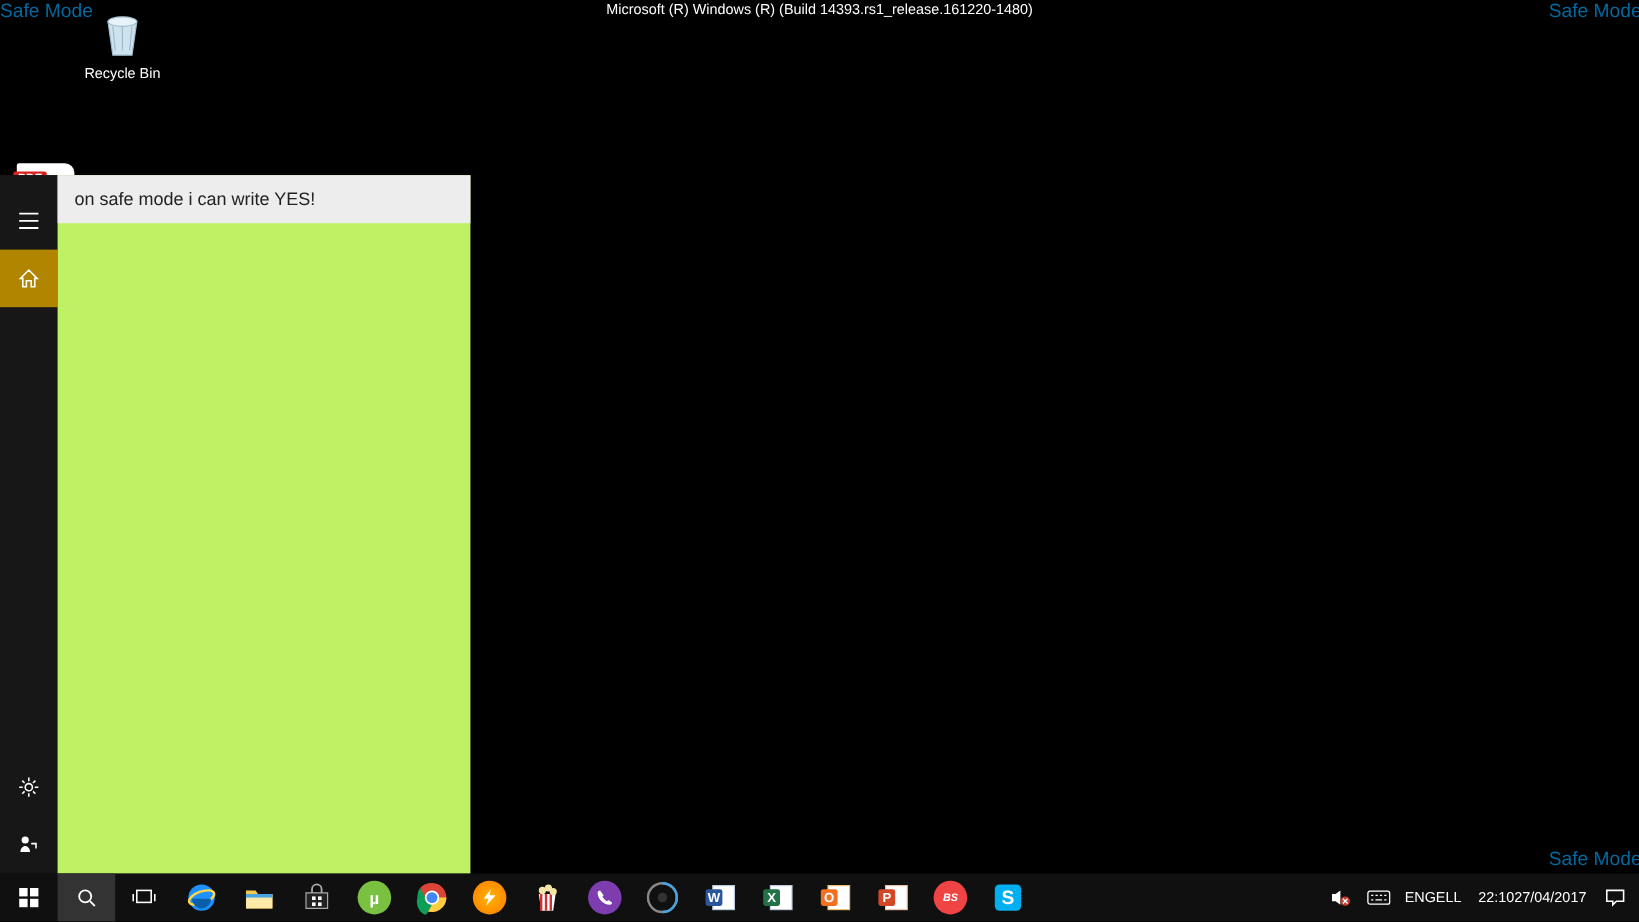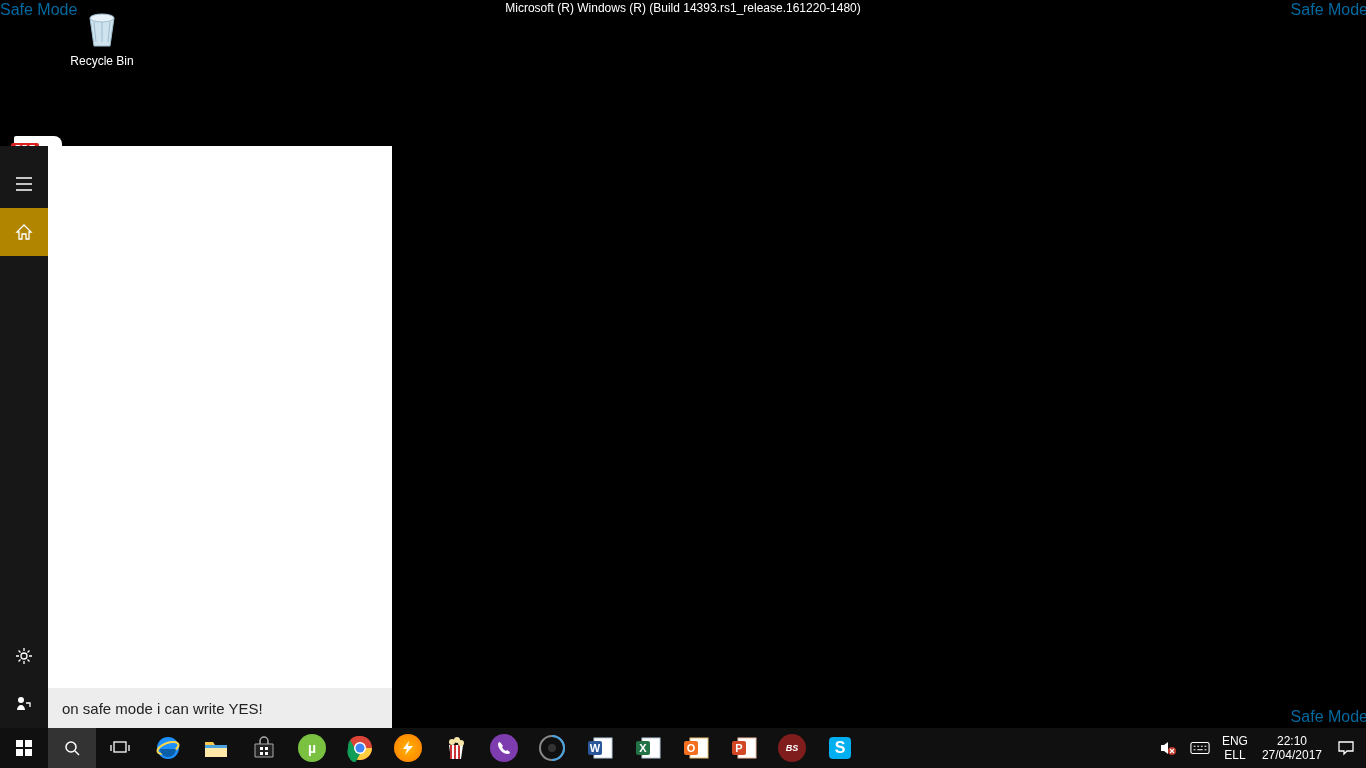--- a/index.html
+++ b/index.html
@@ -104,23 +104,23 @@
     justify-content: center;
     color: #fff;
     cursor: pointer;
   }
   .rail-btn.active {
     background: #b28500;
   }
   .rail-spacer { flex: 1; }
   .start-body {
     flex: 1;
-    background: #8b5cf6;
-    display: flex;
-    flex-direction: column;
+    background: #bef264;
+    display: flex;
+    flex-direction: row;
   }
   .start-results-area {
     flex: 1;
     background: #fff;
   }
   .search-bar {
     height: 40px;
     background: #ededed;
     display: flex;
     align-items: center;
@@ -157,38 +157,38 @@
   }
 
   .tray {
     margin-left: auto;
     display: flex;
     align-items: center;
     padding-right: 4px;
   }
   .tray-item {
     display: flex;
-    flex-direction: column;
+    flex-direction: row;
     align-items: center;
     justify-content: center;
     padding: 0 6px;
     font-size: 12px;
     cursor: pointer;
     height: 40px;
   }
   .tray-icon {
     width: 20px; height: 20px;
     display:flex; align-items:center; justify-content:center;
   }
   .lang-block { line-height: 14px; text-align: left; padding: 0 6px; }
   .clock-block { line-height: 14px; text-align: center; padding: 0 8px; }
   .c-utorrent { background: #7ac142; }
   .c-daemon { background: radial-gradient(circle,#ffb400,#ff7a00); }
   .c-viber { background:#7d3daf;}
-  .c-bs { background:#7f1d1d;}
+  .c-bs { background:#ef4444;}
 </style>
 </head>
 <body>
 
 <div class="corner-label corner-tl">Safe Mode</div>
 <div class="corner-label corner-tr">Safe Mode</div>
 <div class="corner-label corner-br">Safe Mode</div>
 
 <div class="build-string">Microsoft (R) Windows (R) (Build 14393.rs1_release.161220-1480)</div>
 

